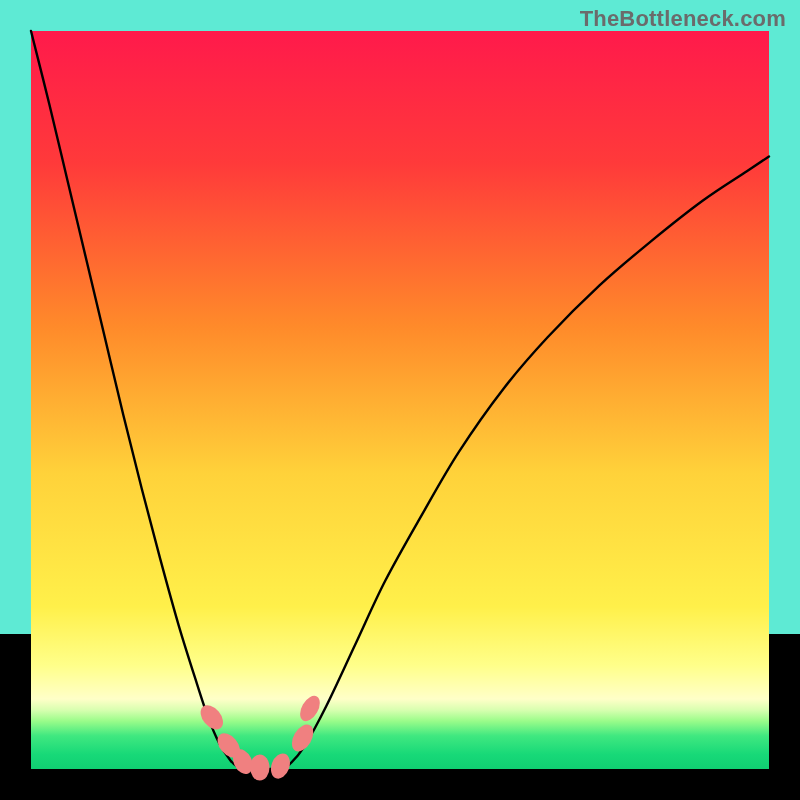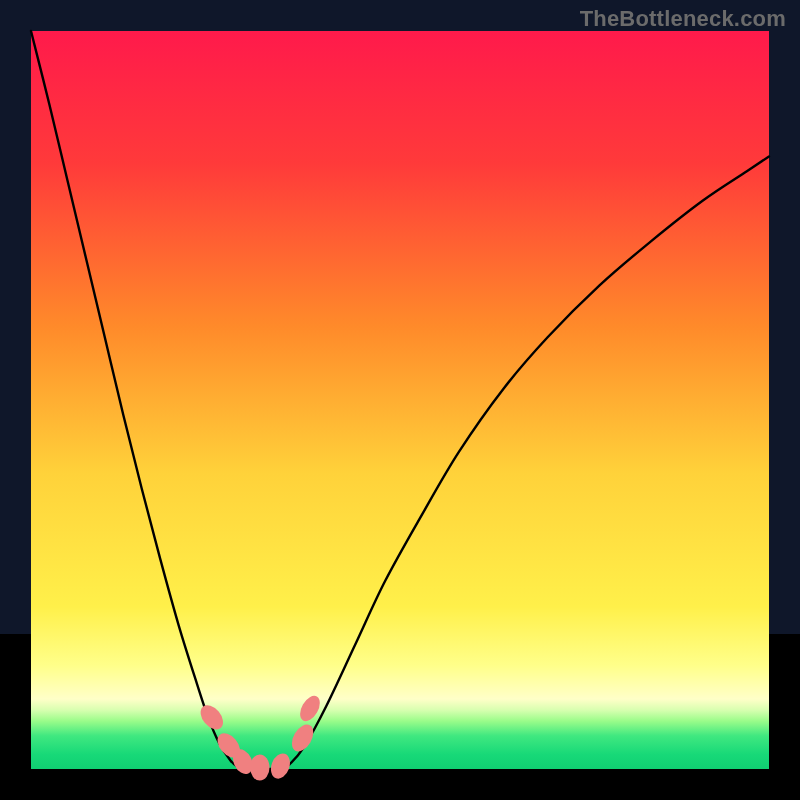--- a/index.html
+++ b/index.html
@@ -8,21 +8,21 @@
     width: 800px;
     height: 800px;
     background: #000;
     font-family: Arial, Helvetica, sans-serif;
     overflow: hidden;
   }
   .stage {
     position: relative;
     width: 800px;
     height: 634px;
-    background: #0f172a;
+    background: #5eead4;
   }
   .watermark {
     position: absolute;
     top: 6px;
     right: 14px;
     color: #6b6b6b;
     font-size: 22px;
     font-weight: 600;
     letter-spacing: 0.2px;
     user-select: none;

